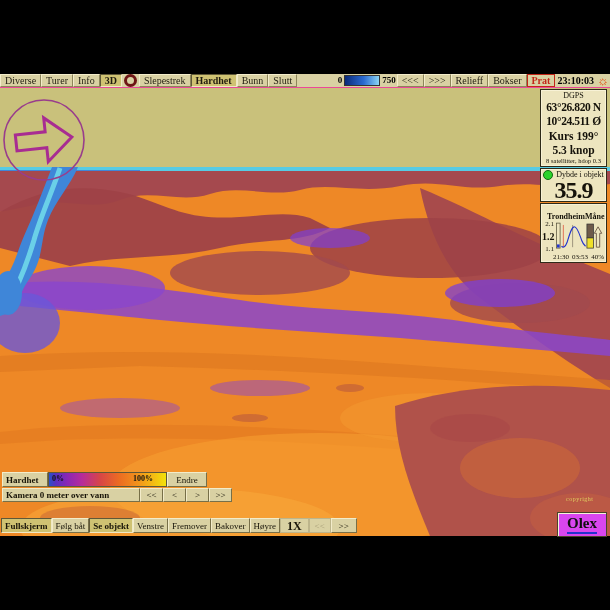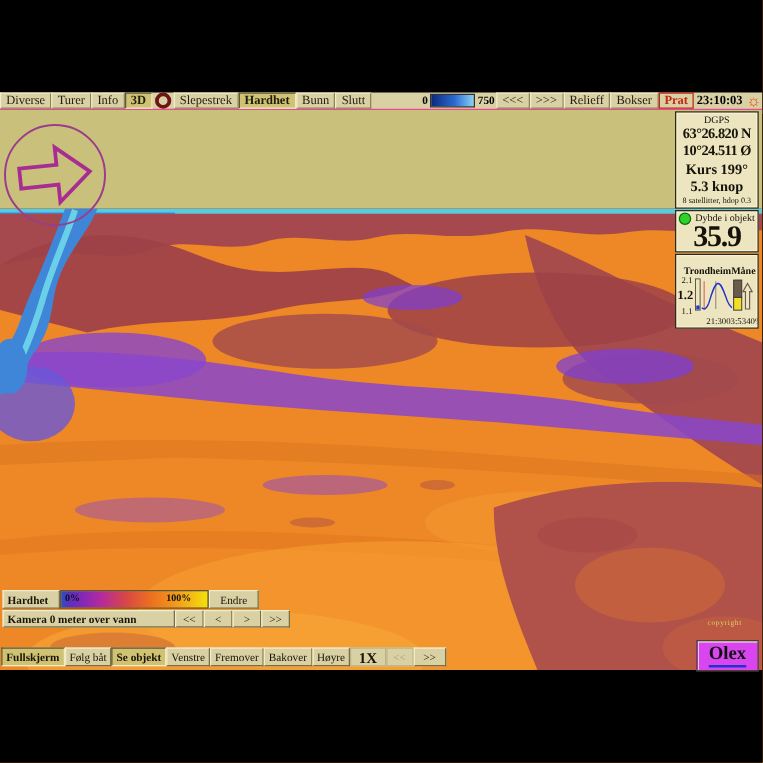--- a/index.html
+++ b/index.html
@@ -43,21 +43,21 @@
   .depth-value { font-size:24px; font-weight:bold; line-height:21px; letter-spacing:-1px; }
   .tide-head { display:flex; justify-content:space-between; font-size:8px; font-weight:bold;
                line-height:9px; padding:8px 3px 0 6px; }
   .tide-body { display:flex; align-items:stretch; padding:0 1px; }
   .tide-ticks { width:12px; display:flex; flex-direction:column; justify-content:space-between;
                 text-align:right; padding-right:1px; }
   .tick-hi { font-size:7px; line-height:7px; }
   .tick-now { font-size:10px; font-weight:bold; line-height:10px; }
   .tick-lo { font-size:7px; line-height:7px; }
   .tide-foot { display:flex; font-size:7px; line-height:8px; padding:0 2px 1px 12px;
-               justify-content:space-between; white-space:nowrap;margin-left:12px; }
+               justify-content:space-between; white-space:nowrap; }
 
   
   .row { position:absolute; display:flex; align-items:stretch; font-size:9px; line-height:10px;
          white-space:nowrap; color:#181408; }
   .box { background:#d9d1a3; border:1px solid; border-color:#f3ecca #776f48 #776f48 #f3ecca;
          display:flex; align-items:center; justify-content:center; padding:0 3px; }
   .box.lbl { font-weight:bold; justify-content:flex-start; }
   .box.flat { border-color:#bdb58b; }
   .box.pressed { border-color:#5f5838 #efe9c6 #efe9c6 #5f5838; background:#cfc272; font-weight:bold; }
   .box.dim { color:#a89f78; border-color:#bdb58b; }

